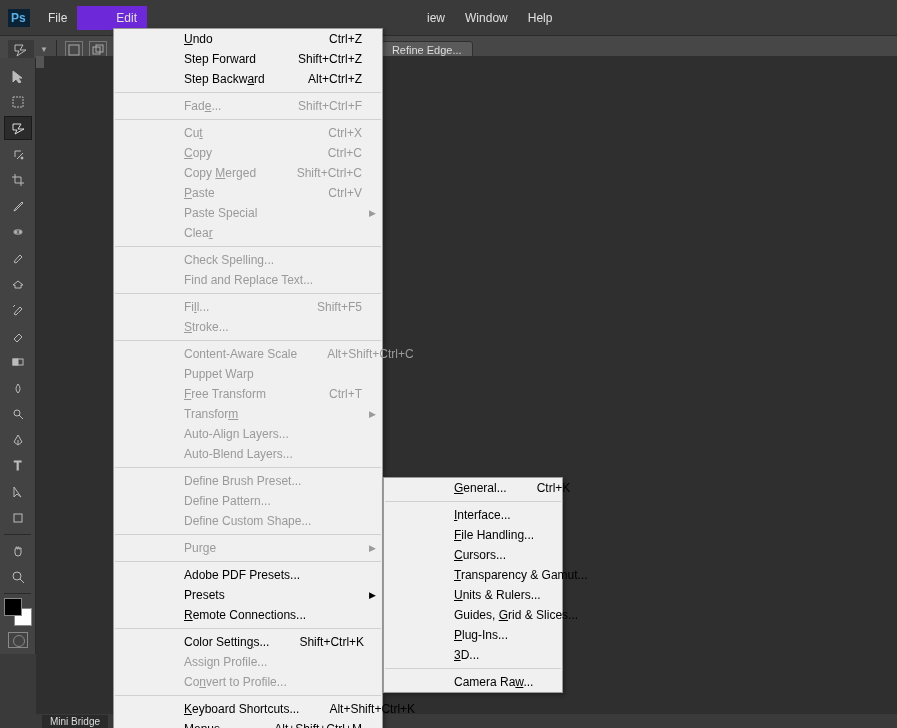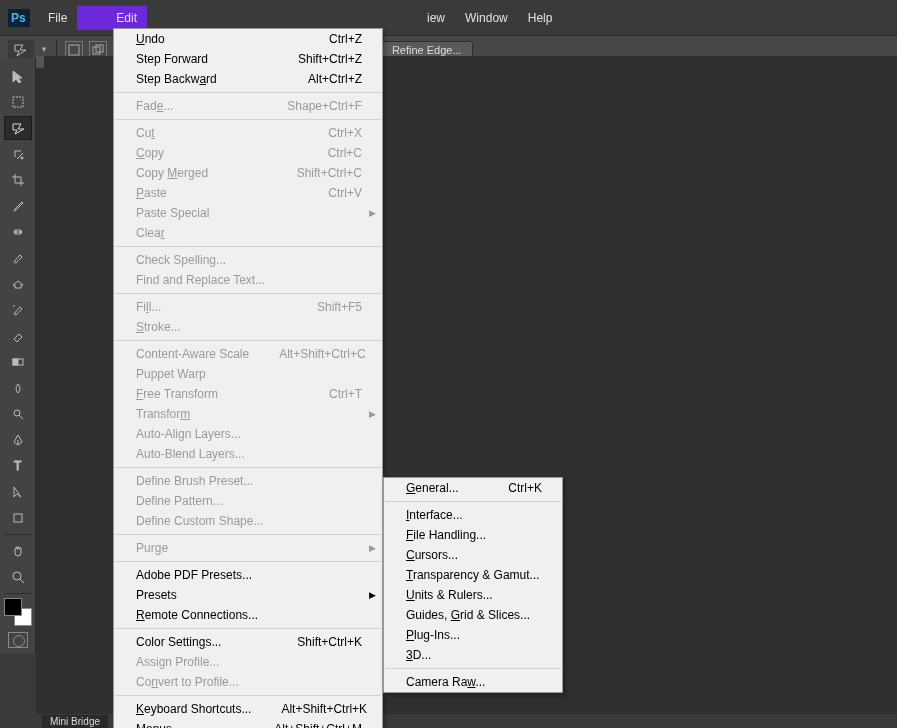--- a/index.html
+++ b/index.html
@@ -33,21 +33,21 @@
   .quickmask::after{content:"";position:absolute;left:4px;top:2px;width:10px;height:10px;border:1px solid #888;border-radius:50%;}
 
   
   .workspace { position:absolute; left:36px; top:56px; right:0; bottom:14px; background:#2f2f2f;}
   .tab-hint { position:absolute; left:0; top:0; width:8px; height:12px; background:#555;}
   .bottombar { position:absolute; left:36px; right:0; bottom:0; height:14px; background:#3a3a3a; display:flex; align-items:center;}
   .bottombar-tab { background:#2a2a2a; color:#ddd; font-size:10px; padding:1px 8px; margin-left:6px;}
 
   
   .menu { position:absolute; background:#f0f0f0; border:1px solid #999; box-shadow:2px 2px 4px rgba(0,0,0,.3); color:#000; }
-  .menu-item { display:flex; justify-content:space-between; align-items:center; padding:2px 20px 2px 22px; white-space:nowrap; height:20px; }
+  .menu-item { display:flex; justify-content:space-between; align-items:center; padding:2px 20px 2px 22px; white-space:nowrap; height:20px;margin-left:48px; }
   .menu-item.disabled { color:#9a9a9a; }
   .menu-item.highlight { background:#1e7ce0; color:#fff; }
   .menu-item .shortcut { margin-left:30px; color:inherit; font-size:12px;}
   .menu-item.disabled .shortcut { color:#9a9a9a;}
   .menu-sep { height:1px; background:#d0d0d0; margin:3px 1px; }
   .menu-item .arrow { position:absolute; right:6px; font-size:9px; }
   .menu-item { position:relative; }
   .underline { text-decoration: underline; text-decoration-thickness:1px; text-underline-offset:1px;}
 
   .edit-menu { left:113px; top:28px; width:270px; }
@@ -228,21 +228,21 @@
       <span>Step Forward</span>
       <span class="shortcut">Shift+Ctrl+Z</span>
     </div>
     <div class="menu-item">
       <span>Step Backw<span class="underline">a</span>rd</span>
       <span class="shortcut">Alt+Ctrl+Z</span>
     </div>
     <div class="menu-sep"></div>
     <div class="menu-item disabled">
       <span>Fad<span class="underline">e</span>...</span>
-      <span class="shortcut">Shape+Ctrl+F</span>
+      <span class="shortcut">Shift+Ctrl+F</span>
     </div>
     <div class="menu-sep"></div>
     <div class="menu-item disabled">
       <span>Cu<span class="underline">t</span></span>
       <span class="shortcut">Ctrl+X</span>
     </div>
     <div class="menu-item disabled">
       <span><span class="underline">C</span>opy</span>
       <span class="shortcut">Ctrl+C</span>
     </div>

